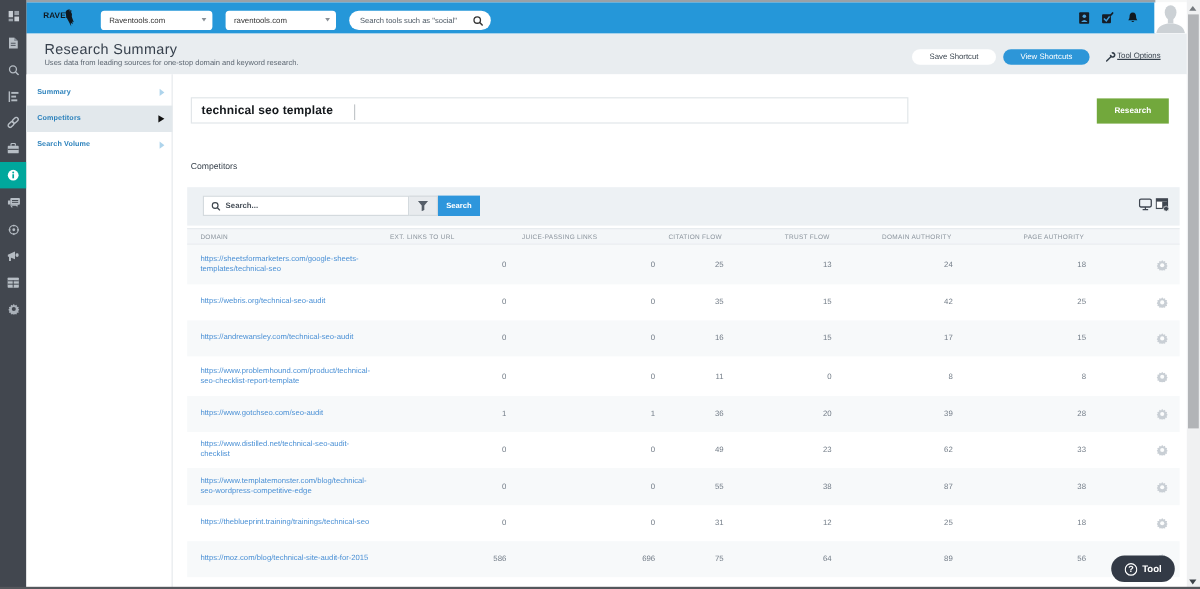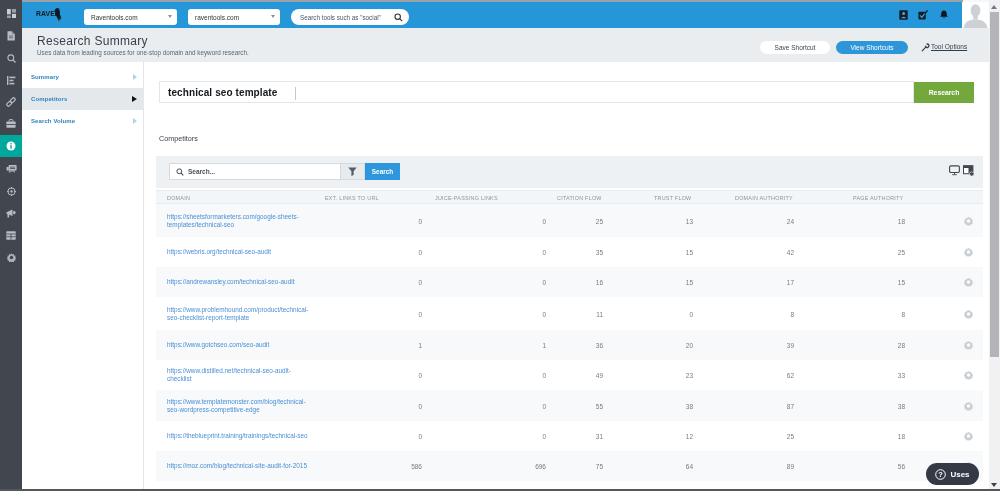--- a/index.html
+++ b/index.html
@@ -34,21 +34,21 @@
 #toolOpt svg{position:absolute;left:0;top:0}
 #toolOpt b{font-weight:normal;text-decoration:underline}
 
 #menu{left:22px;top:62px;width:122px;height:429px;background:#fff;border-right:1px solid #e3e7ea}
 .mi{position:absolute;left:0;width:122px;height:22px;color:#2d82bc;font-size:6px;font-weight:bold;display:flex;align-items:center;padding-left:9px;letter-spacing:.1px}
 .mi .ar{position:absolute;right:7px;width:0;height:0;border-top:3px solid transparent;border-bottom:3px solid transparent;border-left:4px solid #aed4ec}
 #mi2{background:#e2e8ec}
 #mi2 .ar{border-top:3.5px solid transparent;border-bottom:3.5px solid transparent;border-left:5px solid #111}
 
 #main{left:144px;top:62px;width:845px;height:429px;background:#fff}
-#bigInput{position:absolute;left:15px;top:19px;width:755px;height:22px;background:#fff;border:1px solid #e2e6e9;display:flex;align-items:center}
+#bigInput{position:absolute;left:15px;top:19px;width:598px;height:22px;background:#fff;border:1px solid #e2e6e9;display:flex;align-items:center}
 #bigInput span{font-size:10px;font-weight:bold;color:#14181c;margin-left:8px;letter-spacing:.1px}
 #researchBtn{position:absolute;left:770px;top:20px;width:60px;height:21px;background:#72a83c;color:#fff;font-size:6.8px;font-weight:bold;display:flex;align-items:center;justify-content:center}
 #compLbl{position:absolute;left:15px;top:72px;font-size:7.2px;color:#3a444e}
 #toolbar{position:absolute;left:12px;top:94px;width:827px;height:32px;background:#edf1f4}
 #tsearch{position:absolute;left:13px;top:7px;width:172px;height:17px;background:#fff;border:1px solid #d4dade;font-size:6.5px;color:#4a525b;display:flex;align-items:center;font-weight:bold}
 #tfilter{position:absolute;left:185px;top:7px;width:24px;height:17px;background:#e8ebee;border:1px solid #d4dade;border-left:none;display:flex;align-items:center;justify-content:center}
 #tbtn{position:absolute;left:209px;top:7px;width:35px;height:17px;background:#2e96dc;color:#fff;font-size:6.4px;display:flex;align-items:center;justify-content:center}
 
 #thead{position:absolute;left:12px;top:128px;width:827px;height:14px;background:#f3f6f8;border-top:1px solid #e8ecef;border-bottom:1px solid #e8ecef}
 .hl{position:absolute;top:3.5px;font-size:5.4px;color:#8b949d;letter-spacing:.25px}
@@ -379,14 +379,14 @@
   <span class="sarrow" id="sup"></span>
   <div id="sthumb"></div>
   <span class="sarrow" id="sdown"></span>
 </div>
 <div class="abs" id="bstrip"></div>
 <div class="abs" id="help">
   <svg width="11" height="11" viewBox="0 0 11 11">
       <circle cx="5.5" cy="5.5" r="4.8" fill="none" stroke="#fff" stroke-width="1"></circle>
       <text x="5.5" y="7.9" text-anchor="middle" font-size="7.5" font-weight="bold" fill="#fff" font-family="Liberation Sans">?</text>
     </svg>
-  <span>Uses</span>
+  <span>Tool</span>
 </div>
 
 </body></html>

